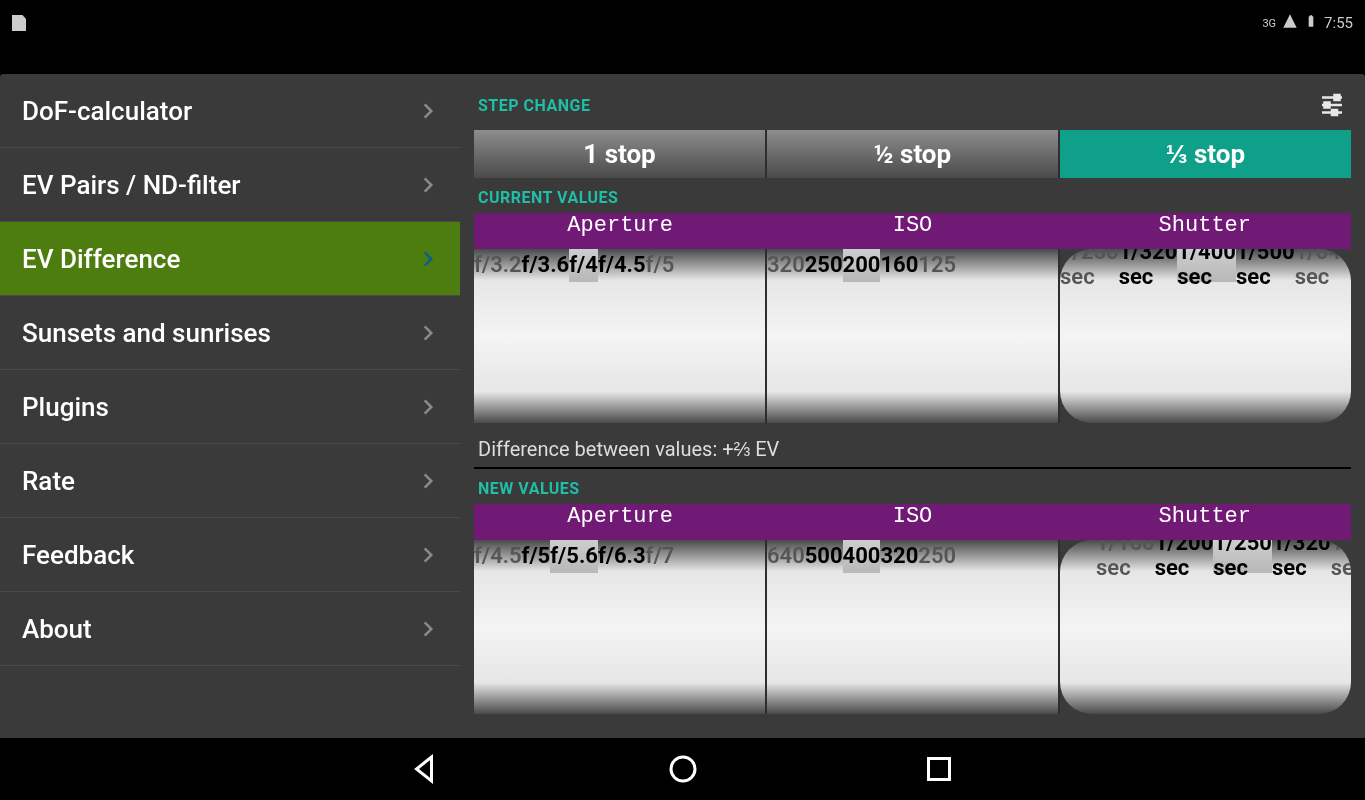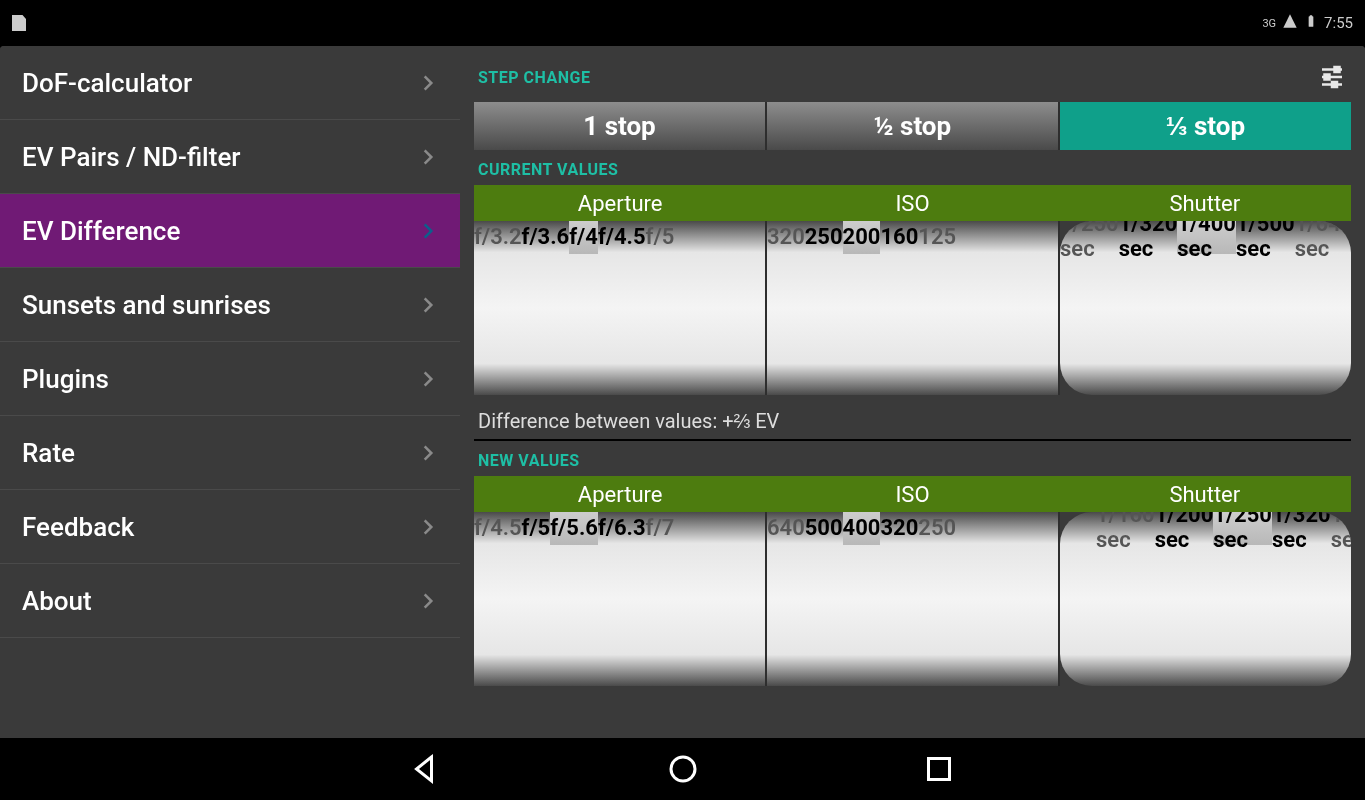--- a/index.html
+++ b/index.html
@@ -1,36 +1,36 @@
 <!DOCTYPE html>
 <html><head>
 <meta charset="utf-8">
 <style>
   * { box-sizing: border-box; margin: 0; padding: 0; }
   html, body { width: 1365px; height: 800px; background: #000; font-family: Roboto, "Helvetica Neue", Arial, sans-serif; overflow: hidden; }
   .device { width: 1365px; height: 800px; background: #000; display: flex; flex-direction: column; }
   .status-bar { height: 46px; background: #000; color: #ccc; display: flex; align-items: center; justify-content: space-between; padding: 0 12px; font-size: 15px; }
   .status-left { display: flex; gap: 8px; align-items: center; }
   .status-right { display: flex; gap: 6px; align-items: center; }
-  .content { flex: 1; display: flex; background: #3a3a3a; border-radius: 4px 4px 0 0; overflow: hidden; }
+  .content { flex: 1; display: flex; background: #3a3a3a; border-radius: 4px 4px 0 0; overflow: hidden; margin-top: 28px; }
   .sidebar { width: 460px; background: #3a3a3a; display: flex; flex-direction: column; }
   .sidebar-item { height: 74px; display: flex; align-items: center; justify-content: space-between; padding: 0 22px; color: #fff; font-size: 26px; font-weight: 500; border-bottom: 1px solid #4a4a4a; cursor: pointer; }
-  .sidebar-item.selected { background: #701a75; gap: 16px; }
+  .sidebar-item.selected { background: #4d7c0f; gap: 16px; }
   .sidebar-item .chev { width: 20px; height: 30px; }
   .chev svg { width: 100%; height: 100%; }
   .main { flex: 1; background: #3a3a3a; padding: 10px 14px 0 14px; display: flex; flex-direction: column; overflow: hidden; }
   .section-header { display: flex; align-items: center; justify-content: space-between; padding: 6px 4px 6px 4px; }
   .section-label { color: #1ebfa5; font-size: 16px; font-weight: 700; letter-spacing: 0.5px; }
   .settings-icon { width: 30px; height: 30px; color: #e8e8e8; cursor: pointer; }
   .settings-icon svg { width: 100%; height: 100%; }
   .seg { display: flex; height: 48px; margin: 4px 0 4px 0; }
   .seg-btn { flex: 1; display: flex; align-items: center; justify-content: center; color: #fff; font-size: 26px; font-weight: 700; cursor: pointer; background: linear-gradient(#8d8d8d, #4a4a4a); border-right: 2px solid #2e2e2e; }
   .seg-btn:last-child { border-right: none; }
   .seg-btn.selected { background: #0fa08a; }
-  .col-headers { display: flex; height: 36px; align-items: center; background: #4d7c0f; color: #fff; font-size: 22px; }
+  .col-headers { display: flex; height: 36px; background: #701a75; color: #fff; font-size: 22px; font-family: Liberation Mono, monospace; }
   .col-headers div { flex: 1; text-align: center; }
   .pickers { display: flex; height: 174px; overflow: hidden; }
   .picker-col { flex: 1; position: relative; background: linear-gradient(#4a4a4a 0%, #e6e6e6 18%, #f4f4f4 50%, #e6e6e6 82%, #4a4a4a 100%); border-right: 2px solid #2e2e2e; overflow: hidden; color: #000; }
   .picker-col:last-child { border-right: none; border-radius: 32px; }
   .picker-inner { position: absolute; left: 0; right: 11px; top: -22px; display: flex; flex-direction: row; }
   .picker-row { height: 36px; display: flex; align-items: center; justify-content: center; font-size: 22px; font-weight: 700; }
   .picker-row.faded { color: #555; font-weight: 600; }
   .picker-row.sel { background: linear-gradient(#cfcfcf, #b8b8b8); }
   .diff-line { color: #ddd; font-size: 20px; padding: 14px 4px 6px 4px; border-bottom: 2px solid #000000; }
   .navbar { height: 62px; background: #000; display: flex; align-items: center; justify-content: center; gap: 220px; }

